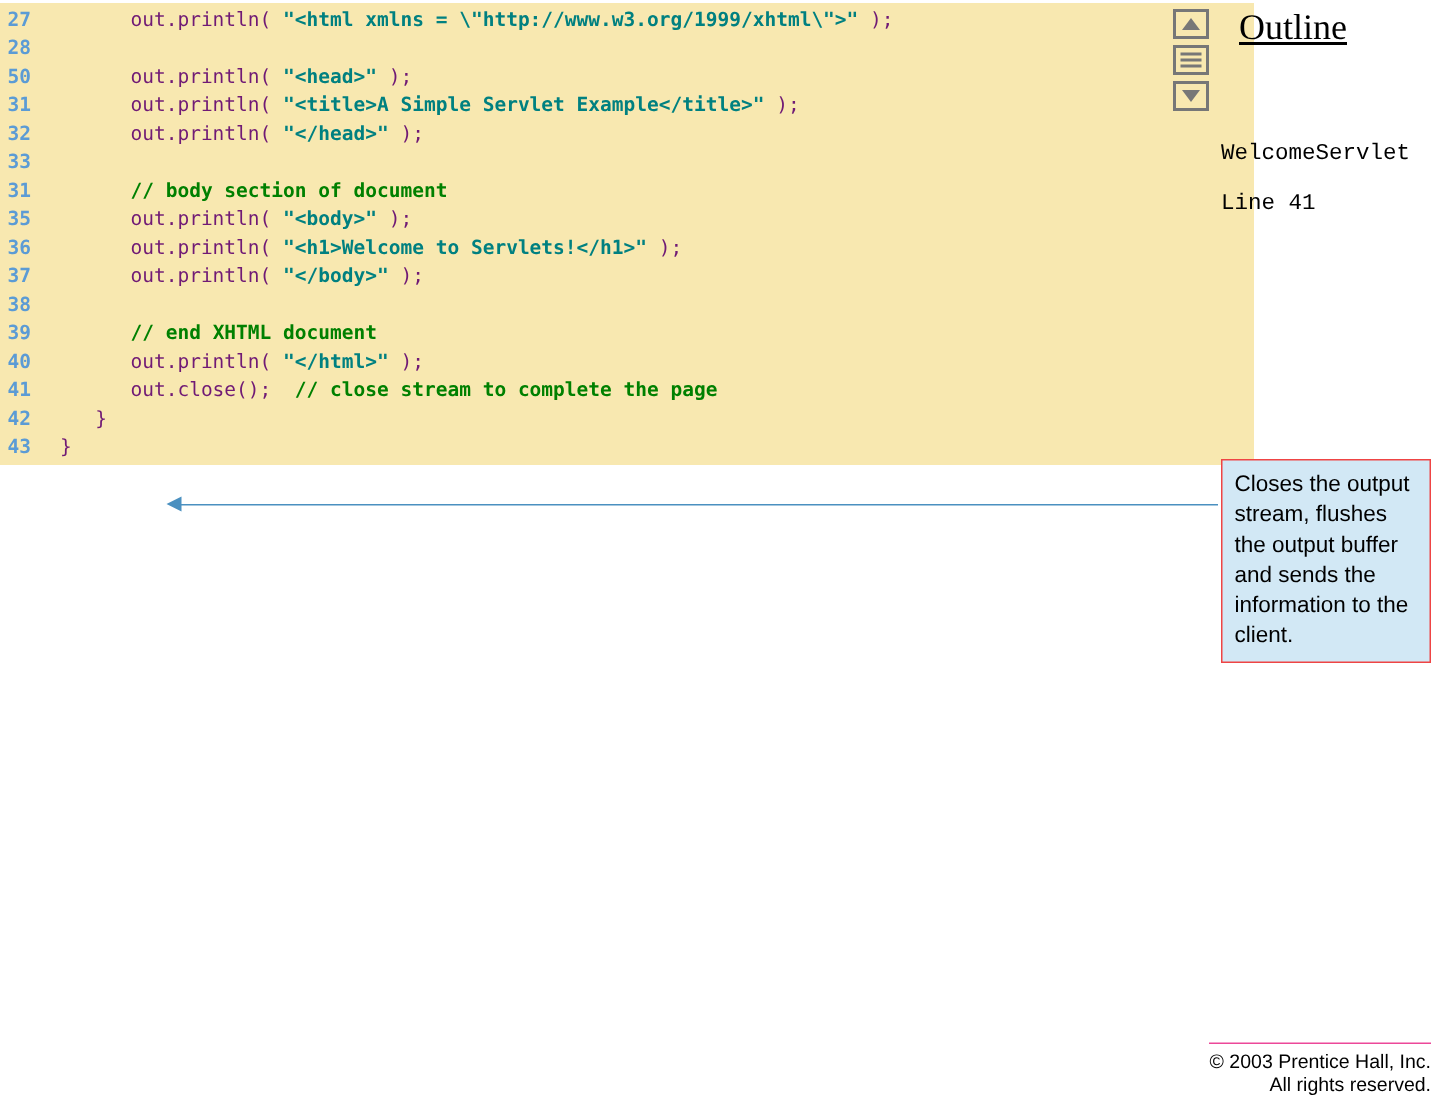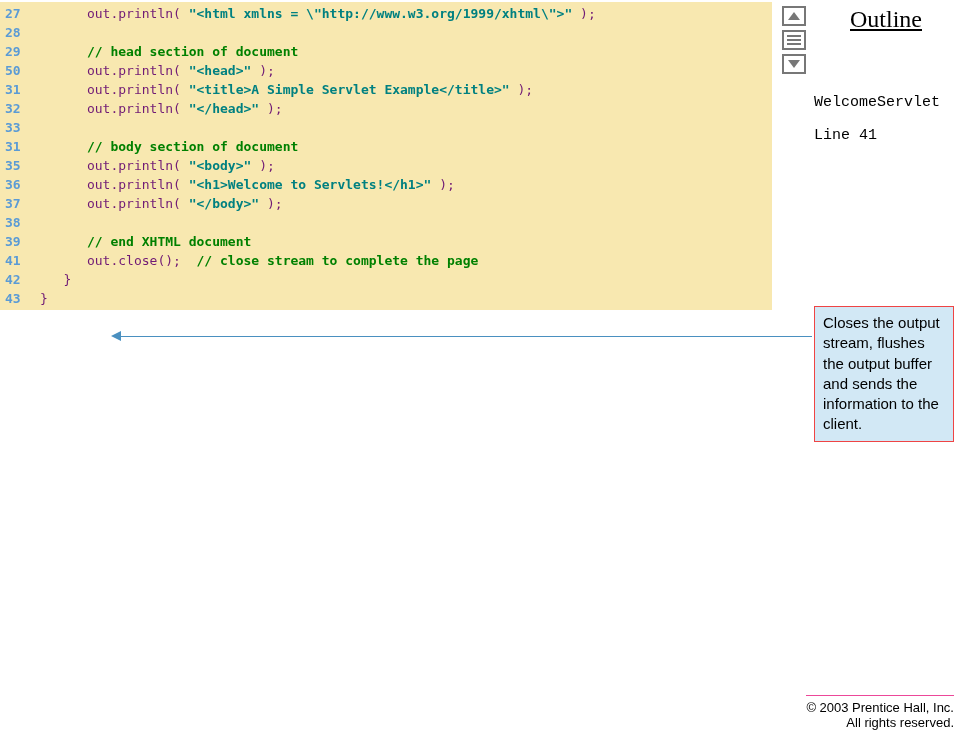--- a/index.html
+++ b/index.html
@@ -8,21 +8,21 @@
     height: 736px;
     font-family: "Lucida Console", Monaco, monospace;
     font-size: 13px;
     background: #fff;
     position: relative;
   }
   .code-block {
     position: absolute;
     left: 0;
     top: 2px;
-    width: 772px;
+    width: 836px;
     background: #F8E8B0;
     padding: 2px 0;
   }
   .code-line {
     display: flex;
     line-height: 19px;
     white-space: pre;
   }
   .ln {
     width: 40px;
@@ -75,21 +75,21 @@
     flex-direction: column;
     gap: 2px;
     width: 14px;
   }
   .deco-lines div {
     height: 2px;
     background: #777;
   }
   .outline-title {
     position: absolute;
-    left: 68px;
+    left: 44px;
     top: 4px;
     font-family: Georgia, serif;
     font-size: 24px;
     color: #000;
     text-decoration: underline;
   }
   .side-info {
     position: absolute;
     left: 32px;
     top: 92px;
@@ -138,31 +138,31 @@
     color: #000;
   }
   .footer-line1 { border-top: 1px solid #ec4899; padding-top: 4px; }
 </style>
 </head>
 <body>
 
 <div class="code-block" id="code-block">
     <div class="code-line"><span class="ln">27</span><span class="code-content"><span class="pln">      out.println( </span><span class="str">"&lt;html xmlns = \"http://www.w3.org/1999/xhtml\"&gt;"</span><span class="pln"> );</span></span></div>
     <div class="code-line"><span class="ln">28</span><span class="code-content"> </span></div>
-    <div class="code-line"><span class="ln">29</span><span class="code-content"><span class="pln">      </span><span class="cmt">// head section of document</span></span></div>
     <div class="code-line"><span class="ln">50</span><span class="code-content"><span class="pln">      out.println( </span><span class="str">"&lt;head&gt;"</span><span class="pln"> );</span></span></div>
     <div class="code-line"><span class="ln">31</span><span class="code-content"><span class="pln">      out.println( </span><span class="str">"&lt;title&gt;A Simple Servlet Example&lt;/title&gt;"</span><span class="pln"> );</span></span></div>
     <div class="code-line"><span class="ln">32</span><span class="code-content"><span class="pln">      out.println( </span><span class="str">"&lt;/head&gt;"</span><span class="pln"> );</span></span></div>
     <div class="code-line"><span class="ln">33</span><span class="code-content"> </span></div>
     <div class="code-line"><span class="ln">31</span><span class="code-content"><span class="pln">      </span><span class="cmt">// body section of document</span></span></div>
     <div class="code-line"><span class="ln">35</span><span class="code-content"><span class="pln">      out.println( </span><span class="str">"&lt;body&gt;"</span><span class="pln"> );</span></span></div>
     <div class="code-line"><span class="ln">36</span><span class="code-content"><span class="pln">      out.println( </span><span class="str">"&lt;h1&gt;Welcome to Servlets!&lt;/h1&gt;"</span><span class="pln"> );</span></span></div>
     <div class="code-line"><span class="ln">37</span><span class="code-content"><span class="pln">      out.println( </span><span class="str">"&lt;/body&gt;"</span><span class="pln"> );</span></span></div>
     <div class="code-line"><span class="ln">38</span><span class="code-content"> </span></div>
     <div class="code-line"><span class="ln">39</span><span class="code-content"><span class="pln">      </span><span class="cmt">// end XHTML document</span></span></div>
+    <div class="code-line"><span class="ln">40</span><span class="code-content"><span class="pln">      out.println( </span><span class="str">"&lt;/html&gt;"</span><span class="pln"> );</span></span></div>
     <div class="code-line"><span class="ln">41</span><span class="code-content"><span class="pln">      out.close();  </span><span class="cmt">// close stream to complete the page</span></span></div>
     <div class="code-line"><span class="ln">42</span><span class="code-content"><span class="pln">   }</span></span></div>
     <div class="code-line"><span class="ln">43</span><span class="code-content"><span class="pln">}</span></span></div>
   </div>
 
 <div class="arrow-line"></div>
 <div class="arrow-head"></div>
 
 <div class="sidebar">
   <div class="outline-decoration">

